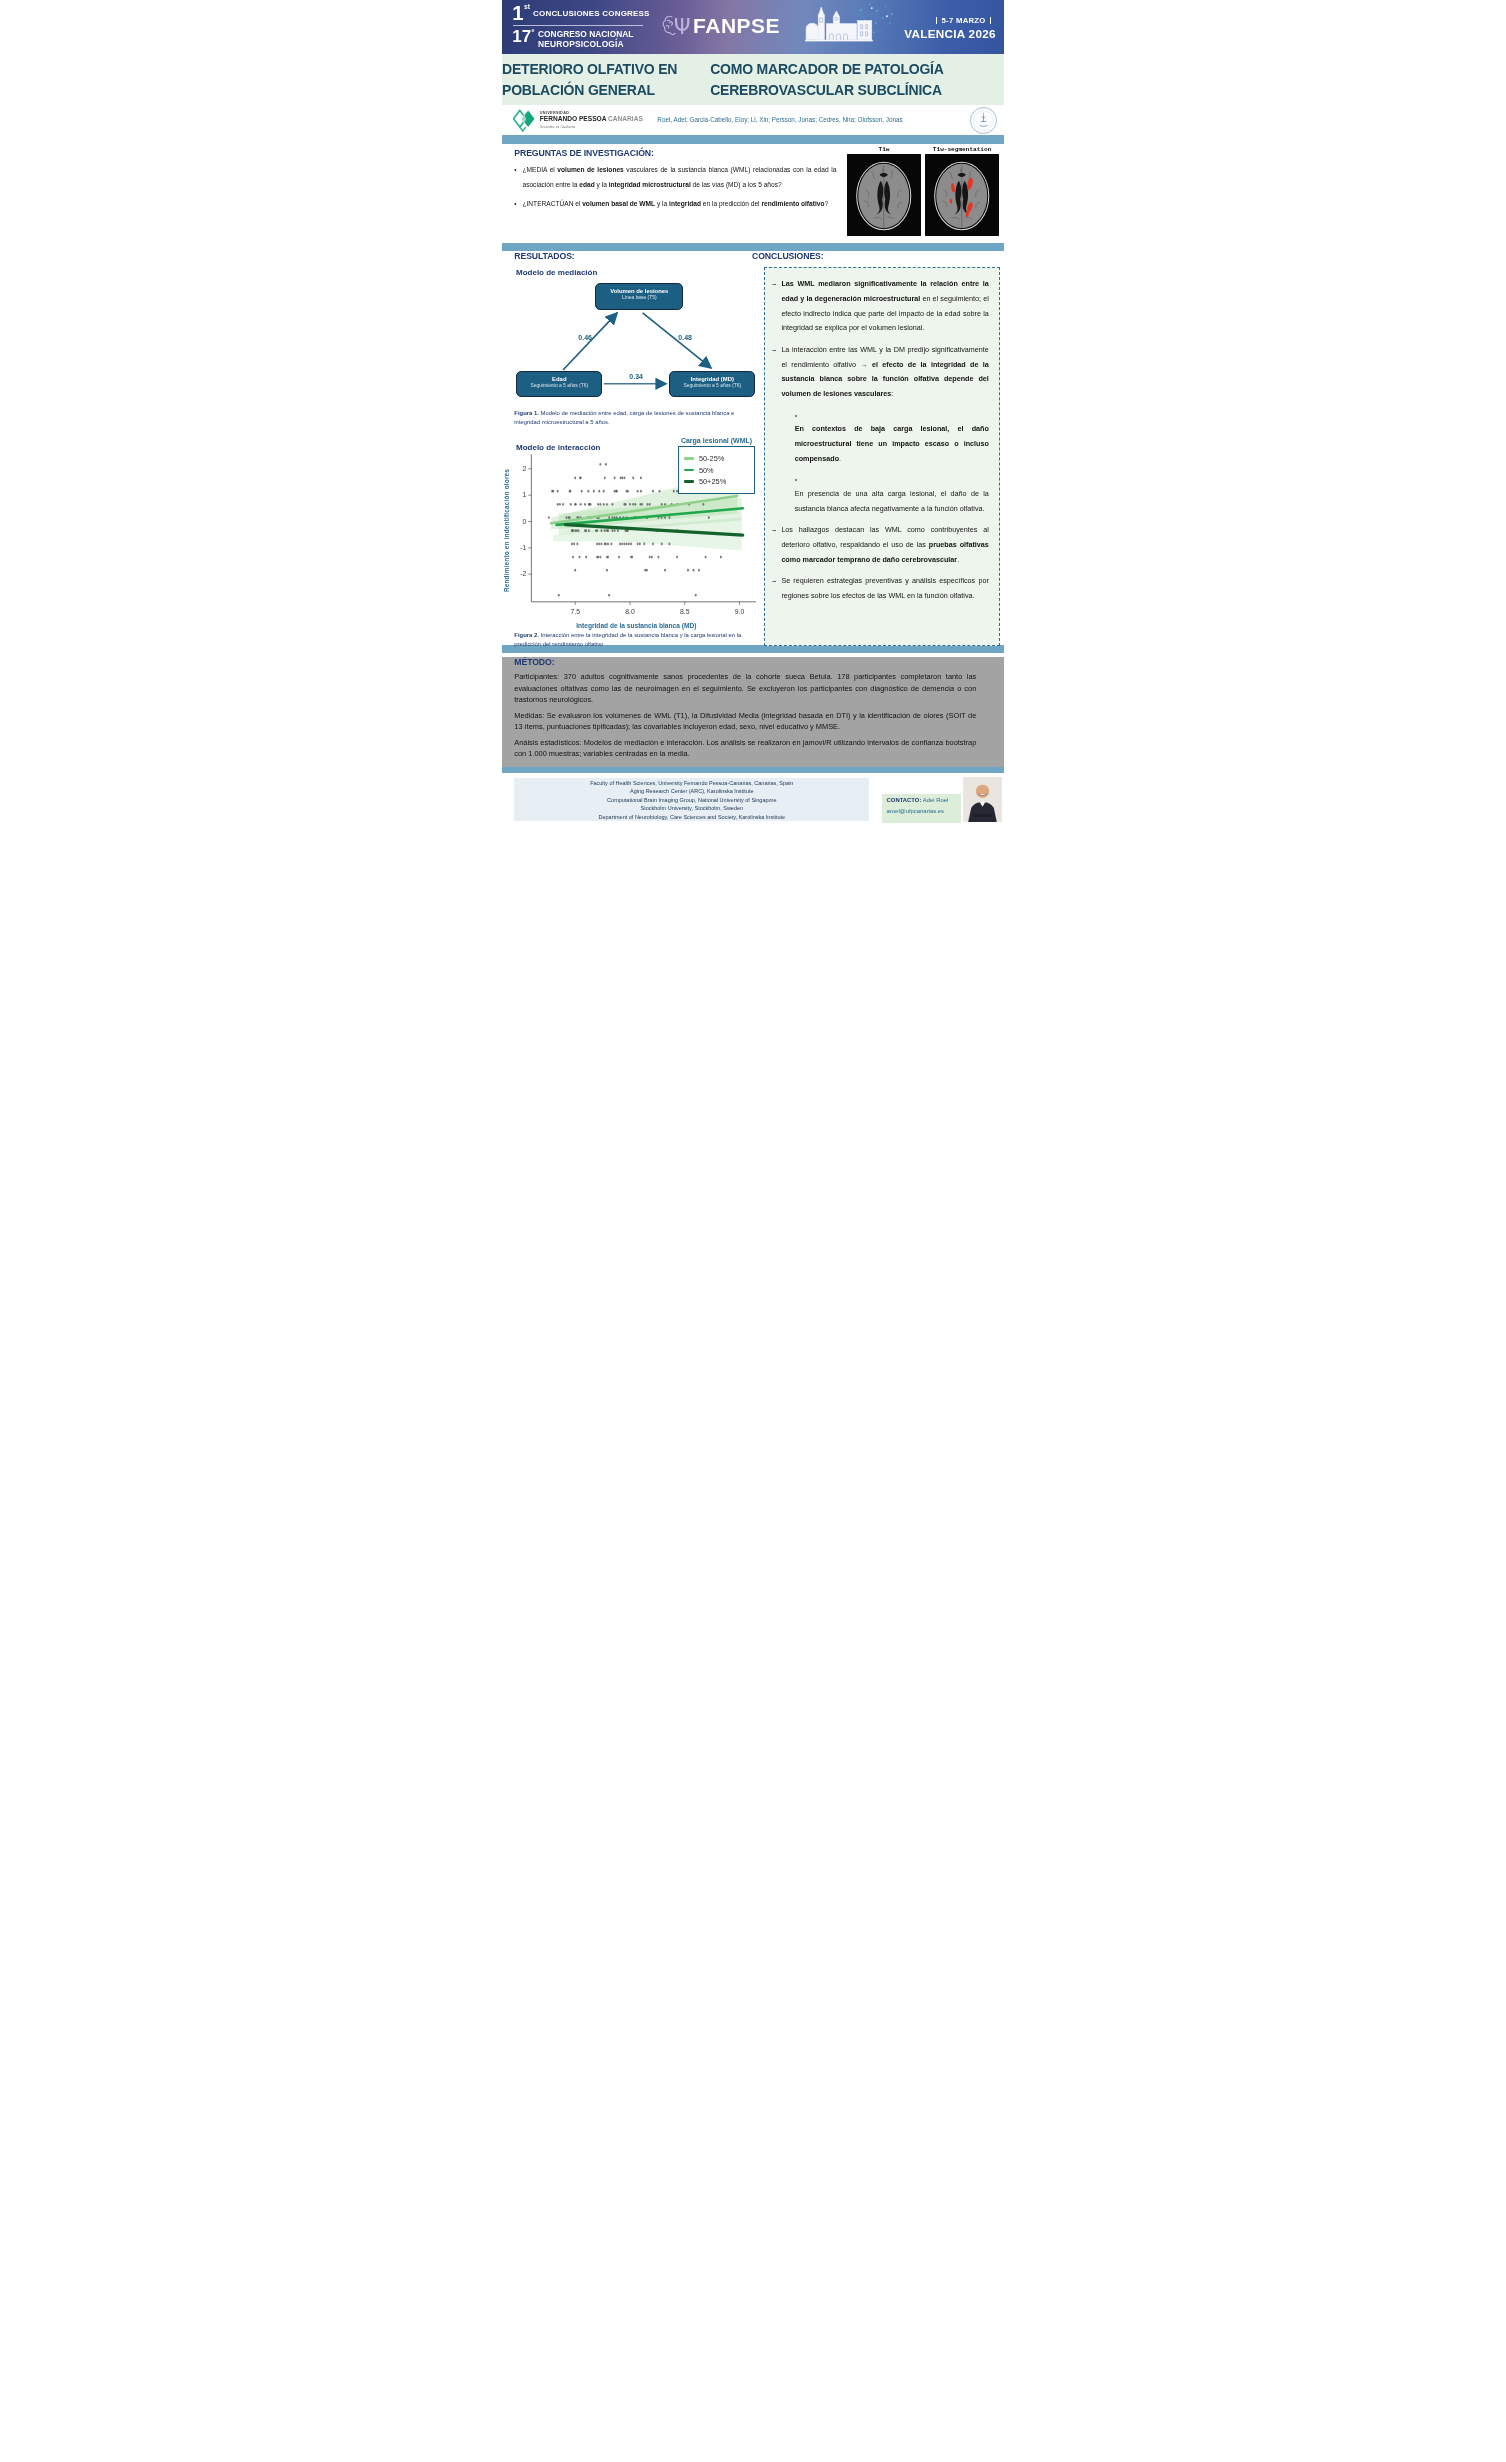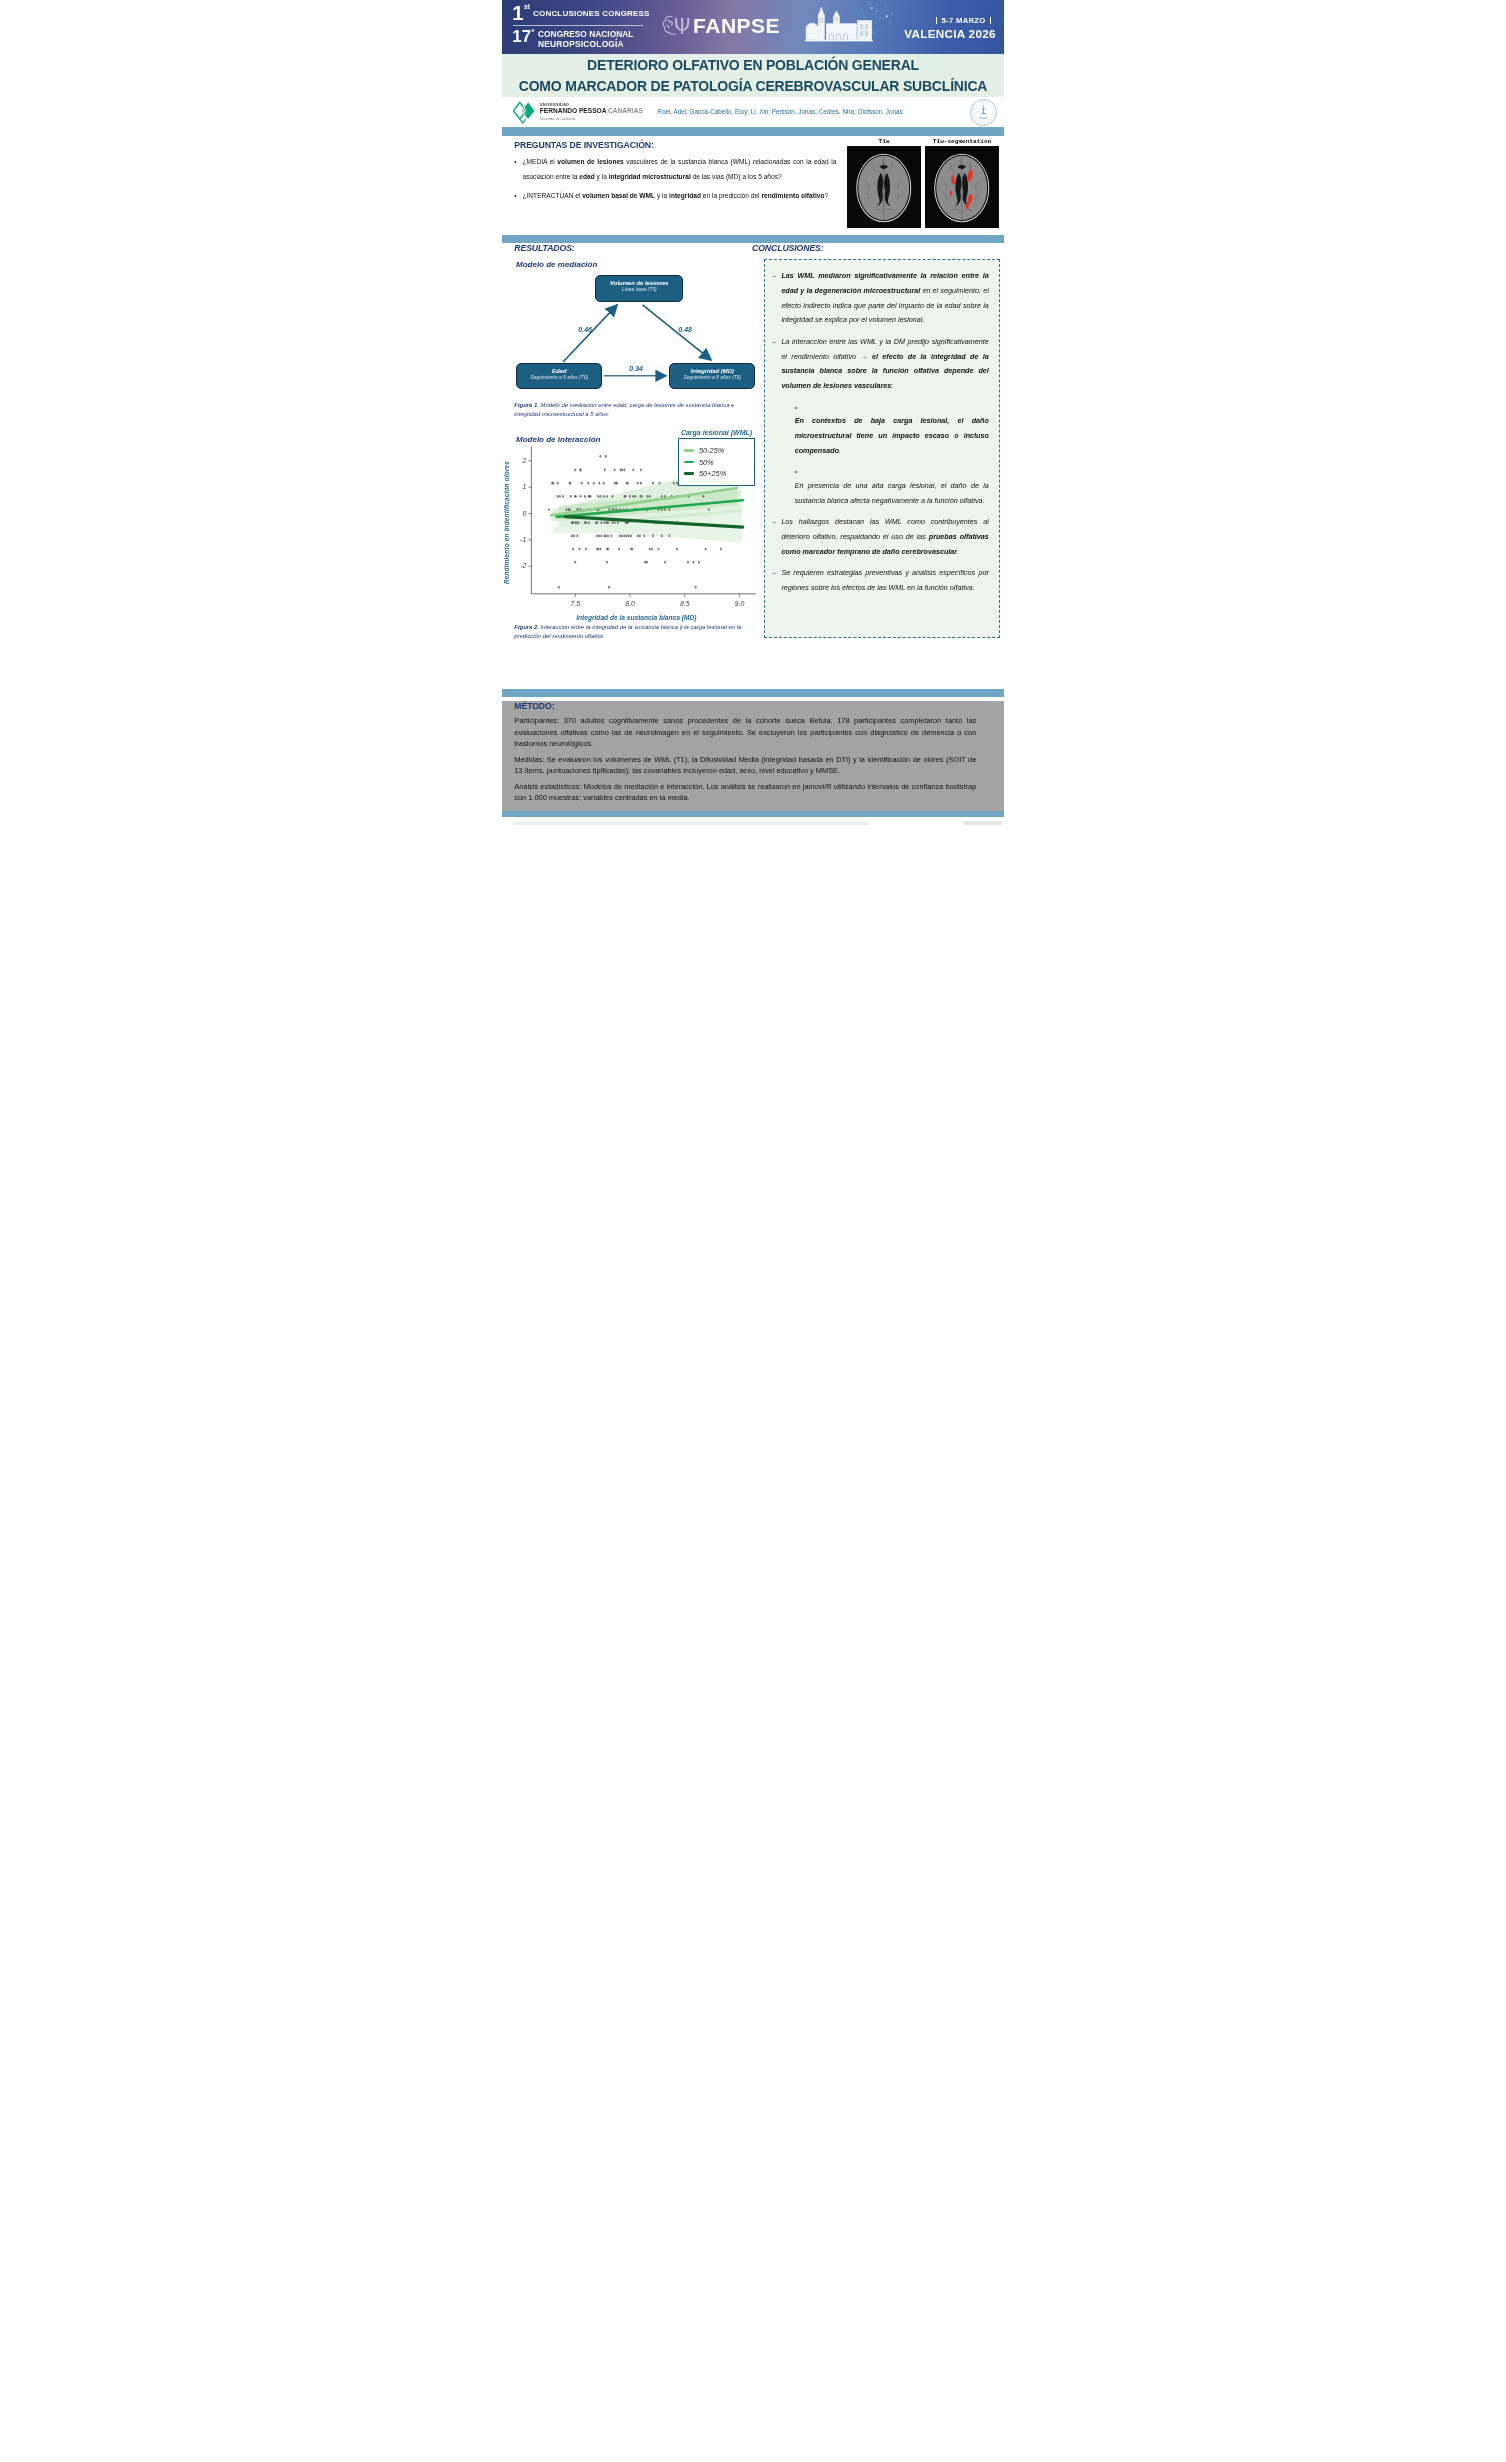--- a/index.html
+++ b/index.html
@@ -22,21 +22,21 @@
   .nat div:last-child{letter-spacing:0.2px;}
   .brand{position:absolute;left:159px;top:12.3px;display:flex;align-items:center;}
   .psilogo{width:29px;height:26.6px;margin-right:3.1px;}
   .brandname{font-size:21px;font-weight:bold;letter-spacing:0.5px;}
   .castle{position:absolute;left:286px;top:0.5px;width:117px;height:53px;}
   .hdr-right{position:absolute;right:8.2px;top:16.3px;text-align:right;margin-left:22px;}
   .dateline{font-size:7.7px;font-weight:bold;letter-spacing:0.3px;}
   .vbar{display:inline-block;width:1px;height:7.7px;background:#fff;margin:0 4.6px;vertical-align:-1px;}
   .venue{font-size:11.7px;font-weight:bold;letter-spacing:0.3px;margin-top:1.5px;}
   
-  .titleband{height:43px;background:#e4f0e6;display:flex;flex-direction:column;justify-content:center;align-items:center;}
+  .titleband{height:51px;background:#e4f0e6;display:flex;flex-direction:row;justify-content:center;align-items:center;}
   .t1,.t2{color:#1b4a61;font-weight:bold;font-size:14px;letter-spacing:-0.2px;line-height:1.45;}
   
   .authorsrow{position:relative;height:30px;background:#fff;}
   .ufp{position:absolute;left:11.2px;top:2.6px;display:flex;align-items:center;}
   .fplogo{width:22.5px;height:24.5px;margin-right:4.1px;}
   .ufp-txt{line-height:1.1;}
   .ufp-l1{font-size:3.8px;font-weight:bold;color:#444;letter-spacing:0.3px;}
   .ufp-l2{font-size:6.6px;font-weight:bold;color:#222;}
   .ufp-l2 .gray{color:#8f8f8f;}
   .ufp-motto{font-family:"Liberation Serif",serif;font-style:italic;font-size:4.6px;color:#777;margin-top:1px;}
@@ -50,21 +50,21 @@
   .qs-left{position:absolute;left:12.3px;top:4.1px;width:322px;}
   h2.sec{font-size:8.7px;font-weight:bold;color:#1f3a72;letter-spacing:-0.1px;margin:0 0 5.1px 0;}
   .q-item{display:flex;margin-bottom:4.1px;}
   .q-marker{width:8.2px;font-size:6.6px;color:#222;line-height:2.25;}
   .q-text{flex:1;font-size:6.6px;color:#141414;line-height:2.25;text-align:justify;}
   .mri{position:absolute;left:345px;top:2.6px;width:152px;display:flex;gap:4.1px;}
   .mrifig{width:74px;}
   .mrilabel{text-align:center;font-family:"Liberation Mono",monospace;font-weight:bold;font-size:6.1px;color:#111;margin-bottom:1px;white-space:nowrap;}
   .mripanel{width:74px;height:82px;background:#070707;border-radius:1px;overflow:hidden;}
   
-  .results{position:relative;height:446px;background:#fff;font-style:italic;}
+  .results{position:relative;height:394px;background:#fff;}
   .h2-res{position:absolute;left:12.3px;top:0;}
   .h3{position:absolute;font-size:8px;font-weight:bold;color:#1f3a72;margin:0;}
   .h3-med{left:14px;top:16.3px;}
   .h3-int{left:14px;top:192px;}
   .diagram{position:absolute;left:12.3px;top:32px;width:244px;height:123px;}
   .dbox{position:absolute;background:#1d5f82;border:1px solid #14293f;border-radius:5.1px;color:#fff;text-align:center;box-sizing:border-box;padding-top:3.6px;}
   .dbox .ti{font-size:5.9px;font-weight:bold;}
   .dbox .su{font-size:4.9px;color:#d9e6ee;margin-top:1.5px;}
   .dbox-top{left:81px;top:0;width:88px;height:26.6px;}
   .dbox-left{left:2px;top:88px;width:86px;height:25.5px;}

